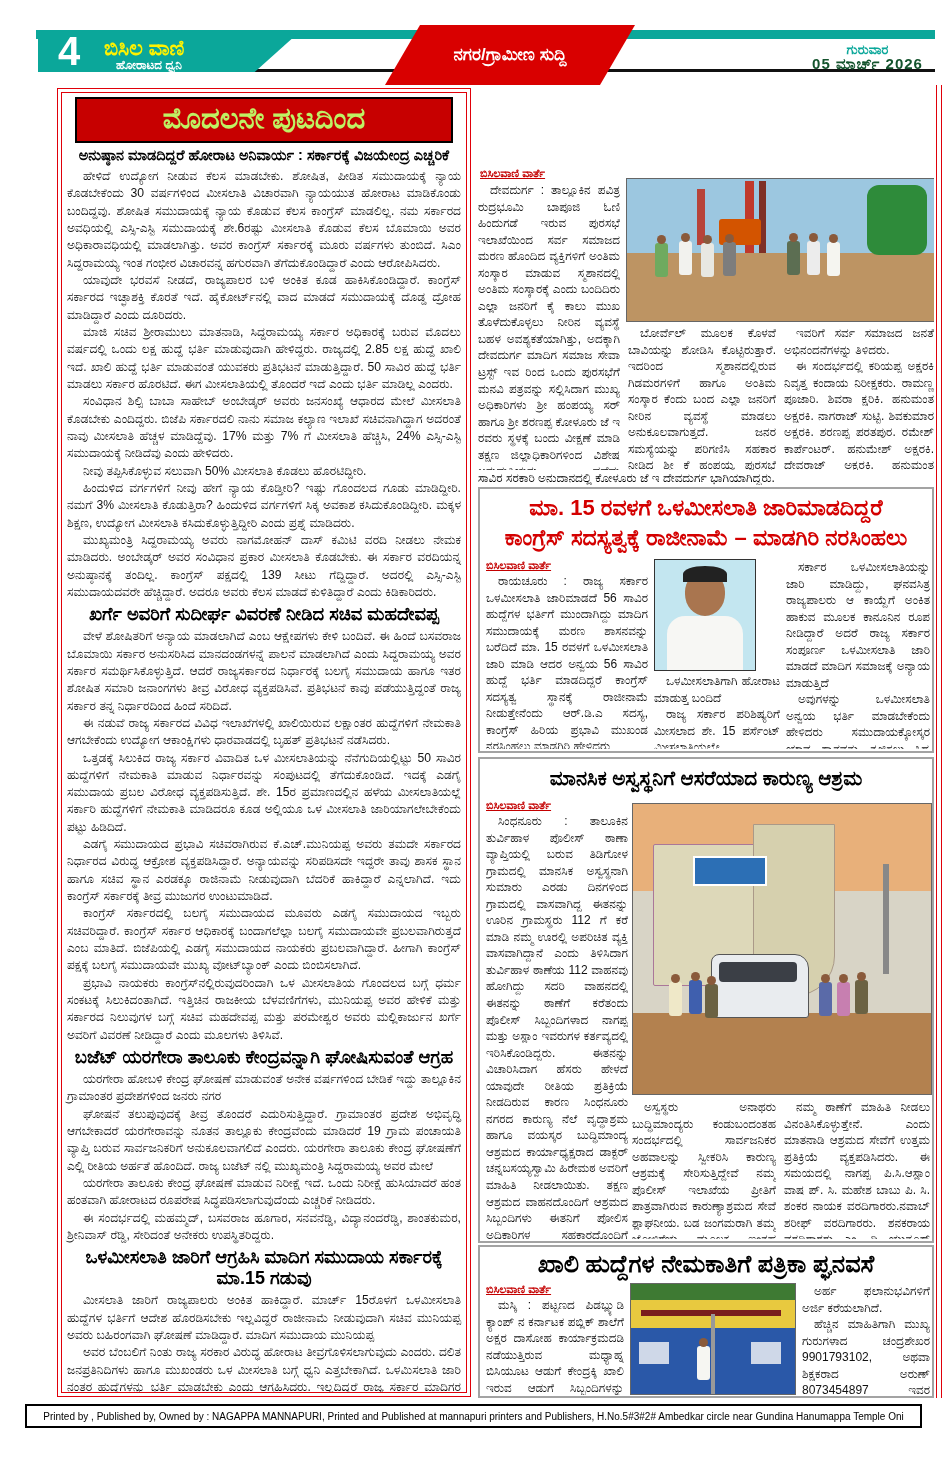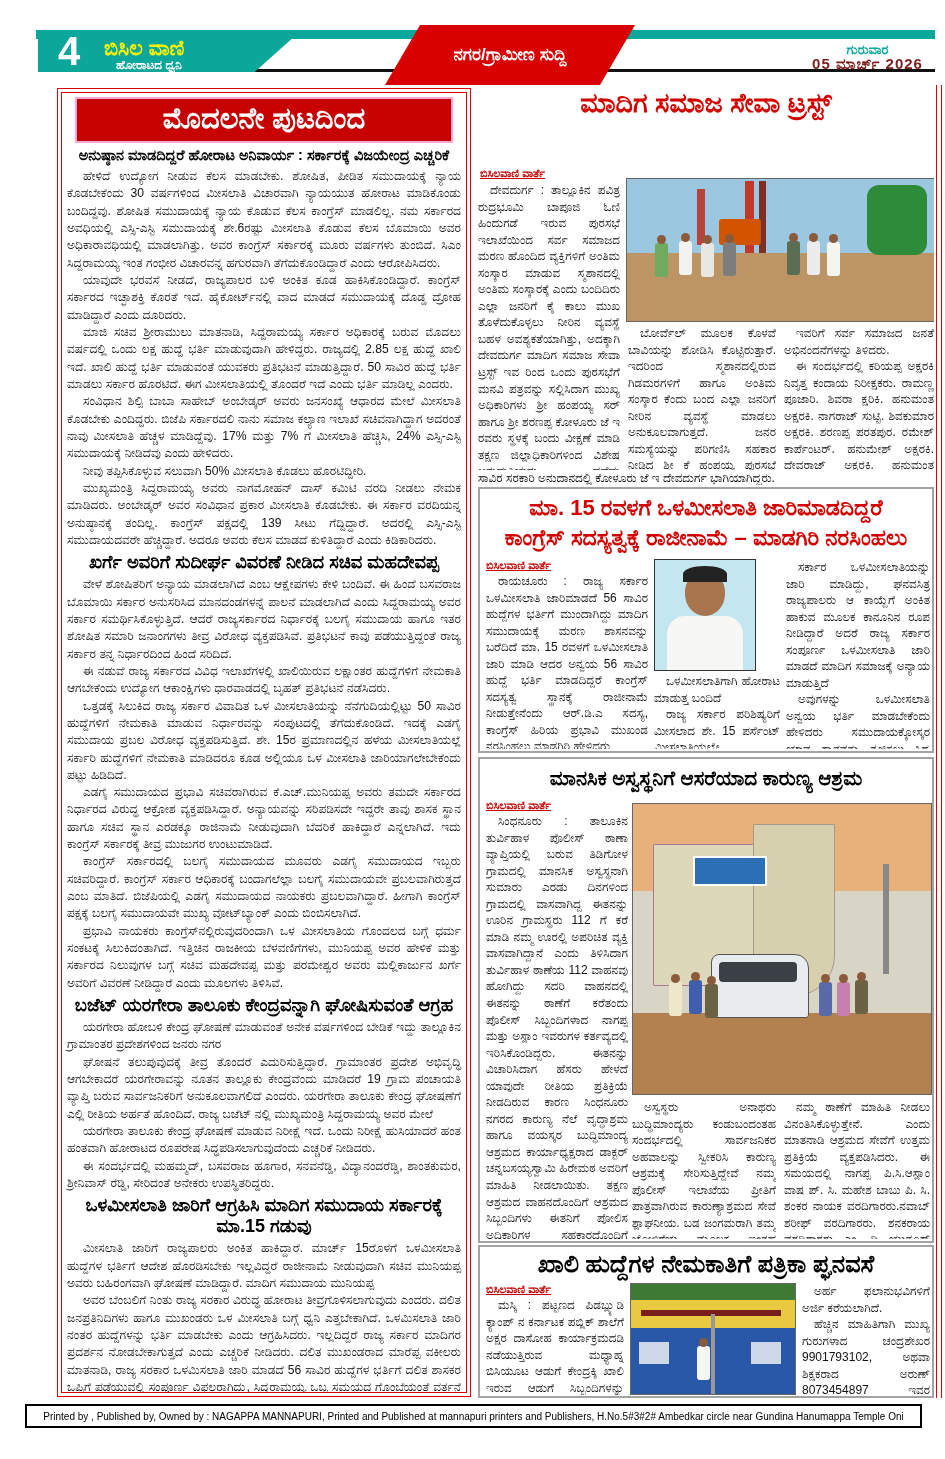--- a/index.html
+++ b/index.html
@@ -13,29 +13,29 @@
               clip-path:polygon(0 0,100% 0,84% 100%,0 100%);}
   .logo-num{position:absolute;left:20px;top:-6px;color:#fff;font-size:40px;font-weight:bold;}
   .logo-title{position:absolute;left:66px;top:1px;color:#fff200;font-size:21px;font-weight:bold;}
   .logo-tag{position:absolute;left:78px;top:23px;color:#ffffff;font-size:12px;font-weight:bold;}
   .section-flag{left:385px;top:25px;width:250px;height:60px;background:#d90000;
                 clip-path:polygon(14% 0,100% 0,86% 100%,0 100%);}
   .section-flag span{display:block;text-align:center;color:#fff;font-weight:bold;
                      font-size:17px;line-height:60px;}
   .day{left:795px;top:42px;width:145px;text-align:center;color:#0ba79a;
        font-weight:bold;font-size:13px;}
-  .date{left:795px;top:55px;width:145px;text-align:center;color:#7f1d1d;
+  .date{left:795px;top:55px;width:145px;text-align:center;color:#14532d;
         font-weight:bold;font-size:15px;letter-spacing:1px;}
   
   .left-col{left:57px;top:88px;width:414px;height:1309px;border:1px solid #e00009;padding:3px;
             box-sizing:border-box;}
   .left-inner{border:1px solid #e00009;width:100%;height:100%;box-sizing:border-box;
               padding:3px 5px;overflow:hidden;}
-  .red-banner{width:95%;margin:1px auto 4px auto;background:#c70000;border:2px solid #f9a8d4;
-              color:#ffffff;font-size:29px;font-weight:bold;text-align:center;
+  .red-banner{width:95%;margin:1px auto 4px auto;background:#c70000;border:2px solid #000000;
+              color:#bef264;font-size:29px;font-weight:bold;text-align:center;
               padding:3px 0 5px 0;}
   .alert-subhead{font-weight:bold;font-size:14.5px;text-align:center;margin:2px 0 4px 0;
                  color:#000;}
   .para{font-size:12.2px;line-height:1.42;text-align:justify;text-indent:16px;margin:0;
         color:#111;}
   .subhead-center{font-size:18px;font-weight:bold;text-align:center;margin:3px 0;color:#000;}
   
   .right-red-edge{left:936px;top:85px;width:4px;height:1313px;
                   border-left:1px solid #e00009;border-right:1px solid #e00009;}
   .story{box-sizing:border-box;overflow:hidden;}
@@ -77,20 +77,21 @@
   <div class="abs left-col">
     <div class="left-inner">
       <div class="red-banner">ಮೊದಲನೇ ಪುಟದಿಂದ</div>
       <div class="alert-subhead">ಅನುಷ್ಠಾನ ಮಾಡದಿದ್ದರೆ ಹೋರಾಟ ಅನಿವಾರ್ಯ : ಸರ್ಕಾರಕ್ಕೆ ವಿಜಯೇಂದ್ರ ಎಚ್ಚರಿಕೆ</div>
       <div>
           <div class="para">ಹೇಳಿದೆ ಉದ್ಯೋಗ ನೀಡುವ ಕೆಲಸ ಮಾಡಬೇಕು. ಶೋಷಿತ, ಪೀಡಿತ ಸಮುದಾಯಕ್ಕೆ ನ್ಯಾಯ ಕೊಡಬೇಕೆಂದು 30 ವರ್ಷಗಳಿಂದ ಮೀಸಲಾತಿ ವಿಚಾರವಾಗಿ ನ್ಯಾಯಯುತ ಹೋರಾಟ ಮಾಡಿಕೊಂಡು ಬಂದಿದ್ದವು. ಶೋಷಿತ ಸಮುದಾಯಕ್ಕೆ ನ್ಯಾಯ ಕೊಡುವ ಕೆಲಸ ಕಾಂಗ್ರೆಸ್ ಮಾಡಲಿಲ್ಲ. ನಮ ಸರ್ಕಾರದ ಅವಧಿಯಲ್ಲಿ ಎಸ್ಸಿ-ಎಸ್ಟಿ ಸಮುದಾಯಕ್ಕೆ ಶೇ.6ರಷ್ಟು ಮೀಸಲಾತಿ ಕೊಡುವ ಕೆಲಸ ಬೊಮಾಯಿ ಅವರ ಅಧಿಕಾರಾವಧಿಯಲ್ಲಿ ಮಾಡಲಾಗಿತ್ತು. ಅವರ ಕಾಂಗ್ರೆಸ್ ಸರ್ಕಾರಕ್ಕೆ ಮೂರು ವರ್ಷಗಳು ತುಂಬಿದೆ. ಸಿಎಂ ಸಿದ್ದರಾಮಯ್ಯ ಇಂತ ಗಂಭೀರ ವಿಚಾರವನ್ನ ಹಗುರವಾಗಿ ತೆಗೆದುಕೊಂಡಿದ್ದಾರೆ ಎಂದು ಆರೋಪಿಸಿದರು.</div>
           <div class="para">ಯಾವುದೇ ಭರವಸೆ ನೀಡದೆ, ರಾಜ್ಯಪಾಲರ ಬಳಿ ಅಂಕಿತ ಕೂಡ ಹಾಕಿಸಿಕೊಂಡಿದ್ದಾರೆ. ಕಾಂಗ್ರೆಸ್ ಸರ್ಕಾರದ ಇಚ್ಛಾಶಕ್ತಿ ಕೊರತೆ ಇದೆ. ಹೈಕೋರ್ಟ್‌ನಲ್ಲಿ ವಾದ ಮಾಡದೆ ಸಮುದಾಯಕ್ಕೆ ದೊಡ್ಡ ದ್ರೋಹ ಮಾಡಿದ್ದಾರೆ ಎಂದು ದೂರಿದರು.</div>
           <div class="para">ಮಾಜಿ ಸಚಿವ ಶ್ರೀರಾಮುಲು ಮಾತನಾಡಿ, ಸಿದ್ದರಾಮಯ್ಯ ಸರ್ಕಾರ ಅಧಿಕಾರಕ್ಕೆ ಬರುವ ಮೊದಲು ವರ್ಷದಲ್ಲಿ ಒಂದು ಲಕ್ಷ ಹುದ್ದೆ ಭರ್ತಿ ಮಾಡುವುದಾಗಿ ಹೇಳಿದ್ದರು. ರಾಜ್ಯದಲ್ಲಿ 2.85 ಲಕ್ಷ ಹುದ್ದೆ ಖಾಲಿ ಇದೆ. ಖಾಲಿ ಹುದ್ದೆ ಭರ್ತಿ ಮಾಡುವಂತೆ ಯುವಕರು ಪ್ರತಿಭಟನೆ ಮಾಡುತ್ತಿದ್ದಾರೆ. 50 ಸಾವಿರ ಹುದ್ದೆ ಭರ್ತಿ ಮಾಡಲು ಸರ್ಕಾರ ಹೊರಟಿದೆ. ಈಗ ಮೀಸಲಾತಿಯಲ್ಲಿ ತೊಂದರೆ ಇದೆ ಎಂದು ಭರ್ತಿ ಮಾಡಿಲ್ಲ ಎಂದರು.</div>
           <div class="para">ಸಂವಿಧಾನ ಶಿಲ್ಪಿ ಬಾಬಾ ಸಾಹೇಬ್ ಅಂಬೇಡ್ಕರ್ ಅವರು ಜನಸಂಖ್ಯೆ ಆಧಾರದ ಮೇಲೆ ಮೀಸಲಾತಿ ಕೊಡಬೇಕು ಎಂದಿದ್ದರು. ಬಿಜೆಪಿ ಸರ್ಕಾರದಲಿ ನಾನು ಸಮಾಜ ಕಲ್ಯಾಣ ಇಲಾಖೆ ಸಚಿವನಾಗಿದ್ದಾಗ ಅದರಂತೆ ನಾವು ಮೀಸಲಾತಿ ಹೆಚ್ಚಳ ಮಾಡಿದ್ದೆವು. 17% ಮತ್ತು 7% ಗೆ ಮೀಸಲಾತಿ ಹೆಚ್ಚಿಸಿ, 24% ಎಸ್ಸಿ-ಎಸ್ಟಿ ಸಮುದಾಯಕ್ಕೆ ನೀಡಿದೆವು ಎಂದು ಹೇಳಿದರು.</div>
           <div class="para">ನೀವು ತಪ್ಪಿಸಿಕೊಳ್ಳುವ ಸಲುವಾಗಿ 50% ಮೀಸಲಾತಿ ಕೊಡಲು ಹೊರಟಿದ್ದೀರಿ.</div>
+          <div class="para">ಹಿಂದುಳಿದ ವರ್ಗಗಳಿಗೆ ನೀವು ಹೇಗೆ ನ್ಯಾಯ ಕೊಡ್ತೀರಿ? ಇಷ್ಟು ಗೊಂದಲದ ಗೂಡು ಮಾಡಿದ್ದೀರಿ. ನಮಗೆ 3% ಮೀಸಲಾತಿ ಕೊಡುತ್ತಿರಾ? ಹಿಂದುಳಿದ ವರ್ಗಗಳಿಗೆ ಸಿಕ್ಕ ಅವಕಾಶ ಕಸಿದುಕೊಂಡಿದ್ದೀರಿ. ಮಕ್ಕಳ ಶಿಕ್ಷಣ, ಉದ್ಯೋಗ ಮೀಸಲಾತಿ ಕಸಿದುಕೊಳ್ಳುತ್ತಿದ್ದೀರಿ ಎಂದು ಪ್ರಶ್ನೆ ಮಾಡಿದರು.</div>
           <div class="para">ಮುಖ್ಯಮಂತ್ರಿ ಸಿದ್ದರಾಮಯ್ಯ ಅವರು ನಾಗಮೋಹನ್ ದಾಸ್ ಕಮಿಟಿ ವರದಿ ನೀಡಲು ನೇಮಕ ಮಾಡಿದರು. ಅಂಬೇಡ್ಕರ್ ಅವರ ಸಂವಿಧಾನ ಪ್ರಕಾರ ಮೀಸಲಾತಿ ಕೊಡಬೇಕು. ಈ ಸರ್ಕಾರ ವರದಿಯನ್ನ ಅನುಷ್ಠಾನಕ್ಕೆ ತಂದಿಲ್ಲ. ಕಾಂಗ್ರೆಸ್ ಪಕ್ಷದಲ್ಲಿ 139 ಸೀಟು ಗೆದ್ದಿದ್ದಾರೆ. ಅದರಲ್ಲಿ ಎಸ್ಸಿ-ಎಸ್ಟಿ ಸಮುದಾಯದವರೇ ಹೆಚ್ಚಿದ್ದಾರೆ. ಅದರೂ ಅವರು ಕೆಲಸ ಮಾಡದೆ ಕುಳಿತಿದ್ದಾರೆ ಎಂದು ಕಿಡಿಕಾರಿದರು.</div>
           <div class="subhead-center">ಖರ್ಗೆ ಅವರಿಗೆ ಸುದೀರ್ಘ ವಿವರಣೆ ನೀಡಿದ ಸಚಿವ ಮಹದೇವಪ್ಪ</div>
           <div class="para">ವೇಳೆ ಶೋಷಿತರಿಗೆ ಅನ್ಯಾಯ ಮಾಡಲಾಗಿದೆ ಎಂಬ ಆಕ್ಷೇಪಗಳು ಕೇಳಿ ಬಂದಿವೆ. ಈ ಹಿಂದೆ ಬಸವರಾಜ ಬೊಮಾಯಿ ಸರ್ಕಾರ ಅನುಸರಿಸಿದ ಮಾನದಂಡಗಳನ್ನೆ ಪಾಲನೆ ಮಾಡಲಾಗಿದೆ ಎಂದು ಸಿದ್ದರಾಮಯ್ಯ ಅವರ ಸರ್ಕಾರ ಸಮರ್ಥಿಸಿಕೊಳ್ಳುತ್ತಿದೆ. ಆದರೆ ರಾಜ್ಯಸರ್ಕಾರದ ನಿರ್ಧಾರಕ್ಕೆ ಬಲಗೈ ಸಮುದಾಯ ಹಾಗೂ ಇತರ ಶೋಷಿತ ಸಮಾರಿ ಜನಾಂಗಗಳು ತೀವ್ರ ವಿರೋಧ ವ್ಯಕ್ತಪಡಿಸಿವೆ. ಪ್ರತಿಭಟನೆ ಕಾವು ಪಡೆಯುತ್ತಿದ್ದಂತೆ ರಾಜ್ಯ ಸರ್ಕಾರ ತನ್ನ ನಿರ್ಧಾರದಿಂದ ಹಿಂದೆ ಸರಿದಿದೆ.</div>
           <div class="para">ಈ ನಡುವೆ ರಾಜ್ಯ ಸರ್ಕಾರದ ವಿವಿಧ ಇಲಾಖೆಗಳಲ್ಲಿ ಖಾಲಿಯಿರುವ ಲಕ್ಷಾಂತರ ಹುದ್ದೆಗಳಿಗೆ ನೇಮಕಾತಿ ಆಗಬೇಕೆಂದು ಉದ್ಯೋಗ ಆಕಾಂಕ್ಷಿಗಳು ಧಾರವಾಡದಲ್ಲಿ ಬೃಹತ್ ಪ್ರತಿಭಟನೆ ನಡೆಸಿದರು.</div>
           <div class="para">ಒತ್ತಡಕ್ಕೆ ಸಿಲುಕಿದ ರಾಜ್ಯ ಸರ್ಕಾರ ವಿವಾದಿತ ಒಳ ಮೀಸಲಾತಿಯನ್ನು ನೆನೆಗುದಿಯಲ್ಲಿಟ್ಟು 50 ಸಾವಿರ ಹುದ್ದೆಗಳಿಗೆ ನೇಮಕಾತಿ ಮಾಡುವ ನಿರ್ಧಾರವನ್ನು ಸಂಪುಟದಲ್ಲಿ ತೆಗೆದುಕೊಂಡಿದೆ. ಇದಕ್ಕೆ ಎಡಗೈ ಸಮುದಾಯ ಪ್ರಬಲ ವಿರೋಧ ವ್ಯಕ್ತಪಡಿಸುತ್ತಿದೆ. ಶೇ. 15ರ ಪ್ರಮಾಣದಲ್ಲಿನ ಹಳೆಯ ಮೀಸಲಾತಿಯಲ್ಲೆ ಸರ್ಕಾರಿ ಹುದ್ದೆಗಳಿಗೆ ನೇಮಕಾತಿ ಮಾಡಿದರೂ ಕೂಡ ಅಲ್ಲಿಯೂ ಒಳ ಮೀಸಲಾತಿ ಜಾರಿಯಾಗಲೇಬೇಕೆಂದು ಪಟ್ಟು ಹಿಡಿದಿದೆ.</div>
           <div class="para">ಎಡಗೈ ಸಮುದಾಯದ ಪ್ರಭಾವಿ ಸಚಿವರಾಗಿರುವ ಕೆ.ಎಚ್.ಮುನಿಯಪ್ಪ ಅವರು ತಮದೇ ಸರ್ಕಾರದ ನಿರ್ಧಾರದ ವಿರುದ್ಧ ಆಕ್ರೋಶ ವ್ಯಕ್ತಪಡಿಸಿದ್ದಾರೆ. ಅನ್ಯಾಯವನ್ನು ಸರಿಪಡಿಸದೇ ಇದ್ದರೇ ತಾವು ಶಾಸಕ ಸ್ಥಾನ ಹಾಗೂ ಸಚಿವ ಸ್ಥಾನ ಎರಡಕ್ಕೂ ರಾಜಿನಾಮೆ ನೀಡುವುದಾಗಿ ಬೆದರಿಕೆ ಹಾಕಿದ್ದಾರೆ ಎನ್ನಲಾಗಿದೆ. ಇದು ಕಾಂಗ್ರೆಸ್ ಸರ್ಕಾರಕ್ಕೆ ತೀವ್ರ ಮುಜುಗರ ಉಂಟುಮಾಡಿದೆ.</div>
           <div class="para">ಕಾಂಗ್ರೆಸ್ ಸರ್ಕಾರದಲ್ಲಿ ಬಲಗೈ ಸಮುದಾಯದ ಮೂವರು ಎಡಗೈ ಸಮುದಾಯದ ಇಬ್ಬರು ಸಚಿವರಿದ್ದಾರೆ. ಕಾಂಗ್ರೆಸ್ ಸರ್ಕಾರ ಆಧಿಕಾರಕ್ಕೆ ಬಂದಾಗಲೆಲ್ಲಾ ಬಲಗೈ ಸಮುದಾಯವೇ ಪ್ರಬಲವಾಗಿರುತ್ತದೆ ಎಂಬ ಮಾತಿದೆ. ಬಿಜೆಪಿಯಲ್ಲಿ ಎಡಗೈ ಸಮುದಾಯದ ನಾಯಕರು ಪ್ರಬಲವಾಗಿದ್ದಾರೆ. ಹೀಗಾಗಿ ಕಾಂಗ್ರೆಸ್ ಪಕ್ಷಕ್ಕೆ ಬಲಗೈ ಸಮುದಾಯವೇ ಮುಖ್ಯ ವೋಟ್‌ಬ್ಯಾಂಕ್ ಎಂದು ಬಿಂಬಿಸಲಾಗಿದೆ.</div>
           <div class="para">ಪ್ರಭಾವಿ ನಾಯಕರು ಕಾಂಗ್ರೆಸ್‌ನಲ್ಲಿರುವುದರಿಂದಾಗಿ ಒಳ ಮೀಸಲಾತಿಯ ಗೊಂದಲದ ಬಗ್ಗೆ ಧರ್ಮ ಸಂಕಟಕ್ಕೆ ಸಿಲುಕಿದಂತಾಗಿದೆ. ಇತ್ತಿಚಿನ ರಾಜಕೀಯ ಬೆಳವಣಿಗೆಗಳು, ಮುನಿಯಪ್ಪ ಅವರ ಹೇಳಿಕೆ ಮತ್ತು ಸರ್ಕಾರದ ನಿಲುವುಗಳ ಬಗ್ಗೆ ಸಚಿವ ಮಹದೇವಪ್ಪ ಮತ್ತು ಪರಮೇಶ್ವರ ಅವರು ಮಲ್ಲಿಕಾರ್ಜುನ ಖರ್ಗೆ ಅವರಿಗೆ ವಿವರಣೆ ನೀಡಿದ್ದಾರೆ ಎಂದು ಮೂಲಗಳು ತಿಳಿಸಿವೆ.</div>
           <div class="subhead-center">ಬಜೆಟ್ ಯರಗೇರಾ ತಾಲೂಕು ಕೇಂದ್ರವನ್ನಾಗಿ ಘೋಷಿಸುವಂತೆ ಆಗ್ರಹ</div>
           <div class="para">ಯರಗೇರಾ ಹೋಬಳಿ ಕೇಂದ್ರ ಘೋಷಣೆ ಮಾಡುವಂತೆ ಅನೇಕ ವರ್ಷಗಳಿಂದ ಬೇಡಿಕೆ ಇದ್ದು ತಾಲ್ಲೂಕಿನ ಗ್ರಾಮಾಂತರ ಪ್ರದೇಶಗಳಿಂದ ಜನರು ನಗರ</div>
@@ -98,21 +99,20 @@
           <div class="para">ಯರಗೇರಾ ತಾಲೂಕು ಕೇಂದ್ರ ಘೋಷಣೆ ಮಾಡುವ ನಿರೀಕ್ಷೆ ಇದೆ. ಒಂದು ನಿರೀಕ್ಷೆ ಹುಸಿಯಾದರೆ ಹಂತ ಹಂತವಾಗಿ ಹೋರಾಟದ ರೂಪರೇಷ ಸಿದ್ಧಪಡಿಸಲಾಗುವುದೆಂದು ಎಚ್ಚರಿಕೆ ನೀಡಿದರು.</div>
           <div class="para">ಈ ಸಂದರ್ಭದಲ್ಲಿ ಮಹಮ್ಮದ್, ಬಸವರಾಜ ಹೂಗಾರ, ಸನವನೆಡ್ಡಿ, ವಿದ್ಯಾನಂದರೆಡ್ಡಿ, ಶಾಂತಕುಮರ, ಶ್ರೀನಿವಾಸ್ ರೆಡ್ಡಿ, ಸೇರಿದಂತೆ ಅನೇಕರು ಉಪಸ್ಥಿತರಿದ್ದರು.</div>
           <div class="subhead-center">ಒಳಮೀಸಲಾತಿ ಜಾರಿಗೆ ಆಗ್ರಹಿಸಿ ಮಾದಿಗ ಸಮುದಾಯ ಸರ್ಕಾರಕ್ಕೆ ಮಾ.15 ಗಡುವು</div>
           <div class="para">ಮೀಸಲಾತಿ ಜಾರಿಗೆ ರಾಜ್ಯಪಾಲರು ಅಂಕಿತ ಹಾಕಿದ್ದಾರೆ. ಮಾರ್ಚ್ 15ರೊಳಗೆ ಒಳಮೀಸಲಾತಿ ಹುದ್ದೆಗಳ ಭರ್ತಿಗೆ ಆದೇಶ ಹೊರಡಿಸಬೇಕು ಇಲ್ಲವಿದ್ದರೆ ರಾಜೀನಾಮೆ ನೀಡುವುದಾಗಿ ಸಚಿವ ಮುನಿಯಪ್ಪ ಅವರು ಬಹಿರಂಗವಾಗಿ ಘೋಷಣೆ ಮಾಡಿದ್ದಾರೆ. ಮಾದಿಗ ಸಮುದಾಯ ಮುನಿಯಪ್ಪ</div>
           <div class="para">ಅವರ ಬೆಂಬಲಿಗೆ ನಿಂತು ರಾಜ್ಯ ಸರಕಾರ ವಿರುದ್ಧ ಹೋರಾಟ ತೀವ್ರಗೊಳಿಸಲಾಗುವುದು ಎಂದರು. ದಲಿತ ಜನಪ್ರತಿನಿದಿಗಳು ಹಾಗೂ ಮುಖಂಡರು ಒಳ ಮೀಸಲಾತಿ ಬಗ್ಗೆ ಧ್ವನಿ ಎತ್ತಬೇಕಾಗಿದೆ. ಒಳಮಿಸಲಾತಿ ಜಾರಿ ನಂತರ ಹುದ್ದೆಗಳನ್ನು ಭರ್ತಿ ಮಾಡಬೇಕು ಎಂದು ಆಗ್ರಹಿಸಿದರು. ಇಲ್ಲದಿದ್ದರೆ ರಾಜ್ಯ ಸರ್ಕಾರ ಮಾದಿಗರ ಪ್ರದರ್ಶನ ನೋಡಬೇಕಾಗುತ್ತದೆ ಎಂದು ಎಚ್ಚರಿಕೆ ನೀಡಿದರು. ದಲಿತ ಮುಖಂಡರಾದ ಮಾರೆಪ್ಪ ವಕೀಲರು ಮಾತನಾಡಿ, ರಾಜ್ಯ ಸರಕಾರ ಒಳಮಿಸಲಾತಿ ಜಾರಿ ಮಾಡದೆ 56 ಸಾವಿರ ಹುದ್ದೆಗಳ ಭರ್ತಿಗೆ ದಲಿತ ಶಾಸಕರ ಒಪ್ಪಿಗೆ ಪಡೆಯುವಲ್ಲಿ ಸಂಪೂರ್ಣ ವಿಫಲರಾಗಿದ್ದು, ಸಿದ್ದರಾಮಯ್ಯ ಒಬ್ಬ ಸಮಯದ ಗೊಂಬೆಯಂತೆ ವರ್ತನೆ ಮಾಡುತ್ತಿದ್ದಾರೆ. ಒಳಮೀಸಲಾತಿ ಜಾರಿ ಮಾಡದೆ ಹುದ್ದೆಗಳ ಬರ್ತಿಗೆ ಕ್ರಮ ವಹಿಸಿರುವ ಮುಖ್ಯಮಂತ್ರಿ ಸಿದ್ದರಾಮಯ್ಯ ಅವರು ಕುಟುಂಬ ರಾಜಕಾರಣ ಮಾಡುತ್ತಿದ್ದಾರೆ. ನೊಂದವರಿಗೆ ಸಾಮಾಜಿಕ ನ್ಯಾಯ ಕೊಡಿಸುವಲ್ಲಿ ಮುಖ್ಯಮಂತ್ರಿ ಸಿದ್ದರಾಮಯ್ಯ ಅವರು ನಾಲಾಯಕ್ ಮುಖ್ಯಮಂತ್ರಿ ಅಗಿದ್ದಾರೆ. ಬೀದಿಬದಿ ಬದುಕು ಕಟ್ಟಿಕೊಂಡಿರುವ ಅಲೆಮಾರಿ ಜನಾಂಗಕ್ಕೆ ರಾಜ್ಯ ಸರ್ಕಾರ ತೀವ್ರ ಅನ್ಯಾಯ ಮಾಡಿದೆ. ಈಗ ಒಳ ಮೀಸಲಾತಿ ಜಾರು ಮಾಡದೆ ದಲಿತರಿಗೆ ದ್ರೋಹ ಮಾಡುವ ಕೆಲಸ ಮುಖ್ಯಮಂತ್ರಿ ಸಿದ್ದರಾಮಯ್ಯ ಅವರ ರಾಜ್ಯ ಕಾಂಗ್ರೆಸ್ ಸರಕಾರ ಮಾಡುತ್ತಿದೆ.</div>
         </div>
     </div>
   </div>
 
   <div class="abs story" style="left:478px;top:85px;width:456px;height:400px;">
-    <div class="h-red" style="font-size:27px;line-height:37px;">ಮಾದಿಗ ಸಮಾಜ ಸೇವಾ ಟ್ರಸ್ಟ್</div>
     <div class="abs tag" style="left:2px;top:82px;">ಬಿಸಿಲವಾಣಿ ವಾರ್ತೆ</div>
 
     <div class="abs photo" style="left:148px;top:93px;width:308px;height:142px;background:linear-gradient(#9cc7e0 0 52%,#bd9463 52% 100%);">
       <div class="abs" style="left:240px;top:6px;width:60px;height:70px;background:#2e8b3a;border-radius:12px;"></div>
       <div class="abs" style="left:118px;top:2px;width:9px;height:72px;background:#c0392b;"></div>
       <div class="abs" style="left:132px;top:2px;width:7px;height:72px;background:#7f3026;"></div>
       <div class="abs" style="left:70px;top:10px;width:8px;height:56px;background:#b7443a;"></div>
       <div class="abs" style="left:92px;top:40px;width:42px;height:26px;background:#d35400;border-radius:3px;"></div>
       <span class="person" style="left:28px;top:64px;background:#6faa5f;"></span>
       <span class="person" style="left:52px;top:62px;background:#f2f2ee;"></span>

